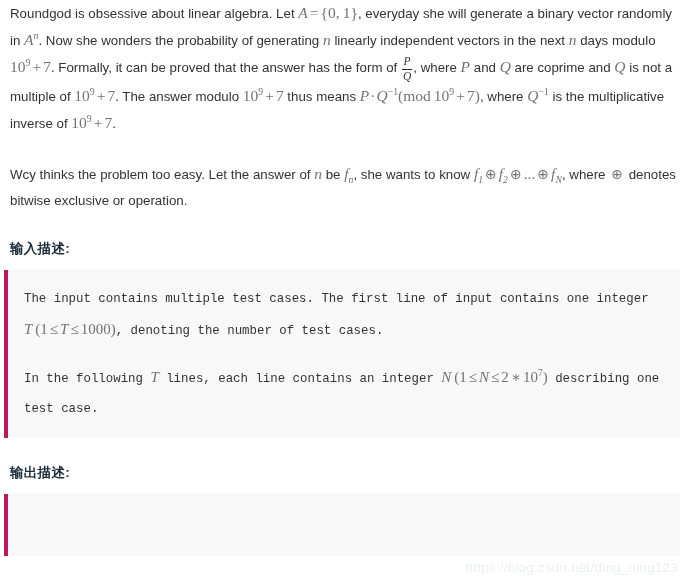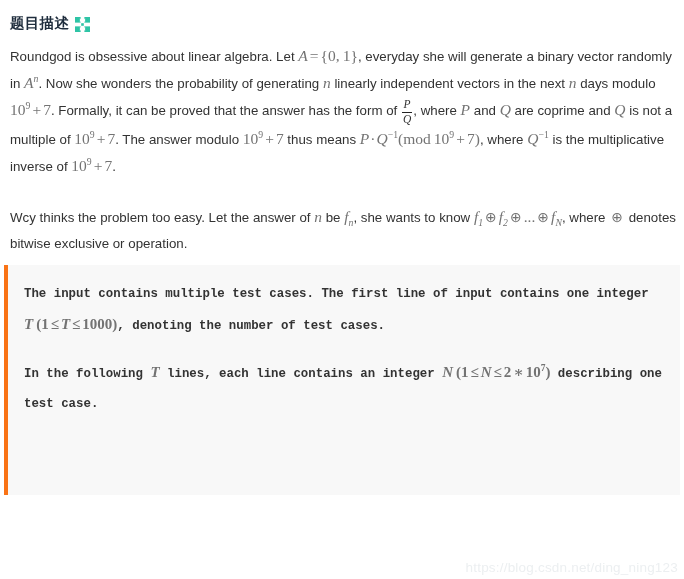--- a/index.html
+++ b/index.html
@@ -121,31 +121,30 @@
     font-size: 13.5px;
     font-weight: bold;
     color: #1f2d3d;
     margin: 26px 0 12px 0;
     letter-spacing: .3px;
   }
 
   
   .code-block {
     background: #f8f8f8;
-    border-left: 4px solid #f97316;
+    border-left: 4px solid #be185d;
     padding: 14px 16px 14px 16px;
     margin: 0 0 0 0;
     font-family: "Liberation Mono", "DejaVu Sans Mono", monospace;
     font-size: 12.4px;
     line-height: 30px;
     color: #333333;
     box-sizing: border-box;
     width: 676px;
     margin-left: -6px;
-    font-weight: bold;
   }
   .code-block p { margin: 0; }
   .code-block p + p { margin-top: 16px; }
   .code-block .m {
     font-family: "Liberation Serif", "DejaVu Serif", serif;
     font-size: 15px;
   }
   .code-block.io-out { min-height: 62px; }
 
   
@@ -159,56 +158,38 @@
     letter-spacing: .2px;
     user-select: none;
     pointer-events: none;
   }
 </style>
 </head>
 <body>
 
 <div class="page">
 
-  <div class="section-title">
-    <span>题目描述</span>
-    <span class="expand-icon">
-      <svg viewBox="0 0 16 16" width="15" height="15" aria-hidden="true">
-        <g fill="#2ec4a6">
-          <rect x="0" y="0" width="6" height="6"></rect>
-          <rect x="10" y="0" width="6" height="6"></rect>
-          <rect x="0" y="10" width="6" height="6"></rect>
-          <rect x="10" y="10" width="6" height="6"></rect>
-        </g>
-        <g fill="#ffffff">
-          <path d="M5.2 1.2 L7.4 3.4 L5.2 5.6 Z"></path>
-          <path d="M10.8 1.2 L8.6 3.4 L10.8 5.6 Z"></path>
-          <path d="M5.2 10.4 L7.4 12.6 L5.2 14.8 Z"></path>
-          <path d="M10.8 10.4 L8.6 12.6 L10.8 14.8 Z"></path>
-        </g>
-        <rect x="6.6" y="6.6" width="2.8" height="2.8" fill="#2ec4a6"></rect>
-      </svg>
-    </span>
-  </div>
 
   <p class="para">
     <span>Roundgod is obsessive about linear algebra. Let </span><span class="m"><span class="it">A</span><span class="op">=</span><span class="up">{0, 1}</span></span><span>, everyday she will generate a binary vector randomly in </span><span class="m"><span class="it">A</span><sup class="it-sup">n</sup></span><span>. Now she wonders the probability of generating </span><span class="m"><span class="it">n</span></span><span> linearly independent vectors in the next </span><span class="m"><span class="it">n</span></span><span> days modulo </span><span class="m"><span class="up">10</span><sup>9</sup><span class="op">+</span><span class="up">7</span></span><span>. Formally, it can be proved that the answer has the form of </span><span class="frac"><span class="num">P</span><span class="bar"></span><span class="den">Q</span></span><span>, where </span><span class="m"><span class="it">P</span></span><span> and </span><span class="m"><span class="it">Q</span></span><span> are coprime and </span><span class="m"><span class="it">Q</span></span><span> is not a multiple of </span><span class="m"><span class="up">10</span><sup>9</sup><span class="op">+</span><span class="up">7</span></span><span>. The answer modulo </span><span class="m"><span class="up">10</span><sup>9</sup><span class="op">+</span><span class="up">7</span></span><span> thus means </span><span class="m"><span class="it">P</span><span class="opx">·</span></span><span class="m"><span class="it">Q</span><sup>−1</sup><span class="up">(mod 10</span><sup>9</sup><span class="op">+</span><span class="up">7)</span></span><span>, where </span><span class="m"><span class="it">Q</span><sup>−1</sup></span><span> is the multiplicative inverse of </span><span class="m"><span class="up">10</span><sup>9</sup><span class="op">+</span><span class="up">7</span></span><span>.</span>
   </p>
 
   <p class="para second">
     <span>Wcy thinks the problem too easy. Let the answer of </span><span class="m"><span class="it">n</span></span><span> be </span><span class="m"><span class="it">f</span><sub>n</sub></span><span>, she wants to know </span><span class="m"><span class="it">f</span><sub>1</sub><span class="xor">⊕</span><span class="it">f</span><sub>2</sub><span class="xor">⊕</span><span class="up">...</span><span class="xor">⊕</span><span class="it">f</span><sub>N</sub></span><span>, where </span><span class="m"><span class="xor">⊕</span></span><span> denotes bitwise exclusive or operation.</span>
   </p>
 
 
+  <div class="sub-header">输入描述:</div>
 
   <div class="code-block">
     <p><span>The input contains multiple test cases. The first line of input contains one integer </span><span class="m"><span class="it">T</span> <span class="up">(1</span><span class="op">≤</span><span class="it">T</span><span class="op">≤</span><span class="up">1000)</span></span><span>, denoting the number of test cases.</span></p>
     <p><span>In the following </span><span class="m"><span class="it">T</span></span><span> lines, each line contains an integer </span><span class="m"><span class="it">N</span> <span class="up">(1</span><span class="op">≤</span><span class="it">N</span><span class="op">≤</span><span class="up">2</span><span class="op">∗</span><span class="up">10</span><sup>7</sup><span class="up">)</span></span><span> describing one test case.</span></p>
   </div>
 
+  <div class="sub-header">输出描述:</div>
 
   <div class="code-block io-out">
     
   </div>
 
 </div>
 
 <div class="watermark">https://blog.csdn.net/ding_ning123</div>
 
 </body></html>

